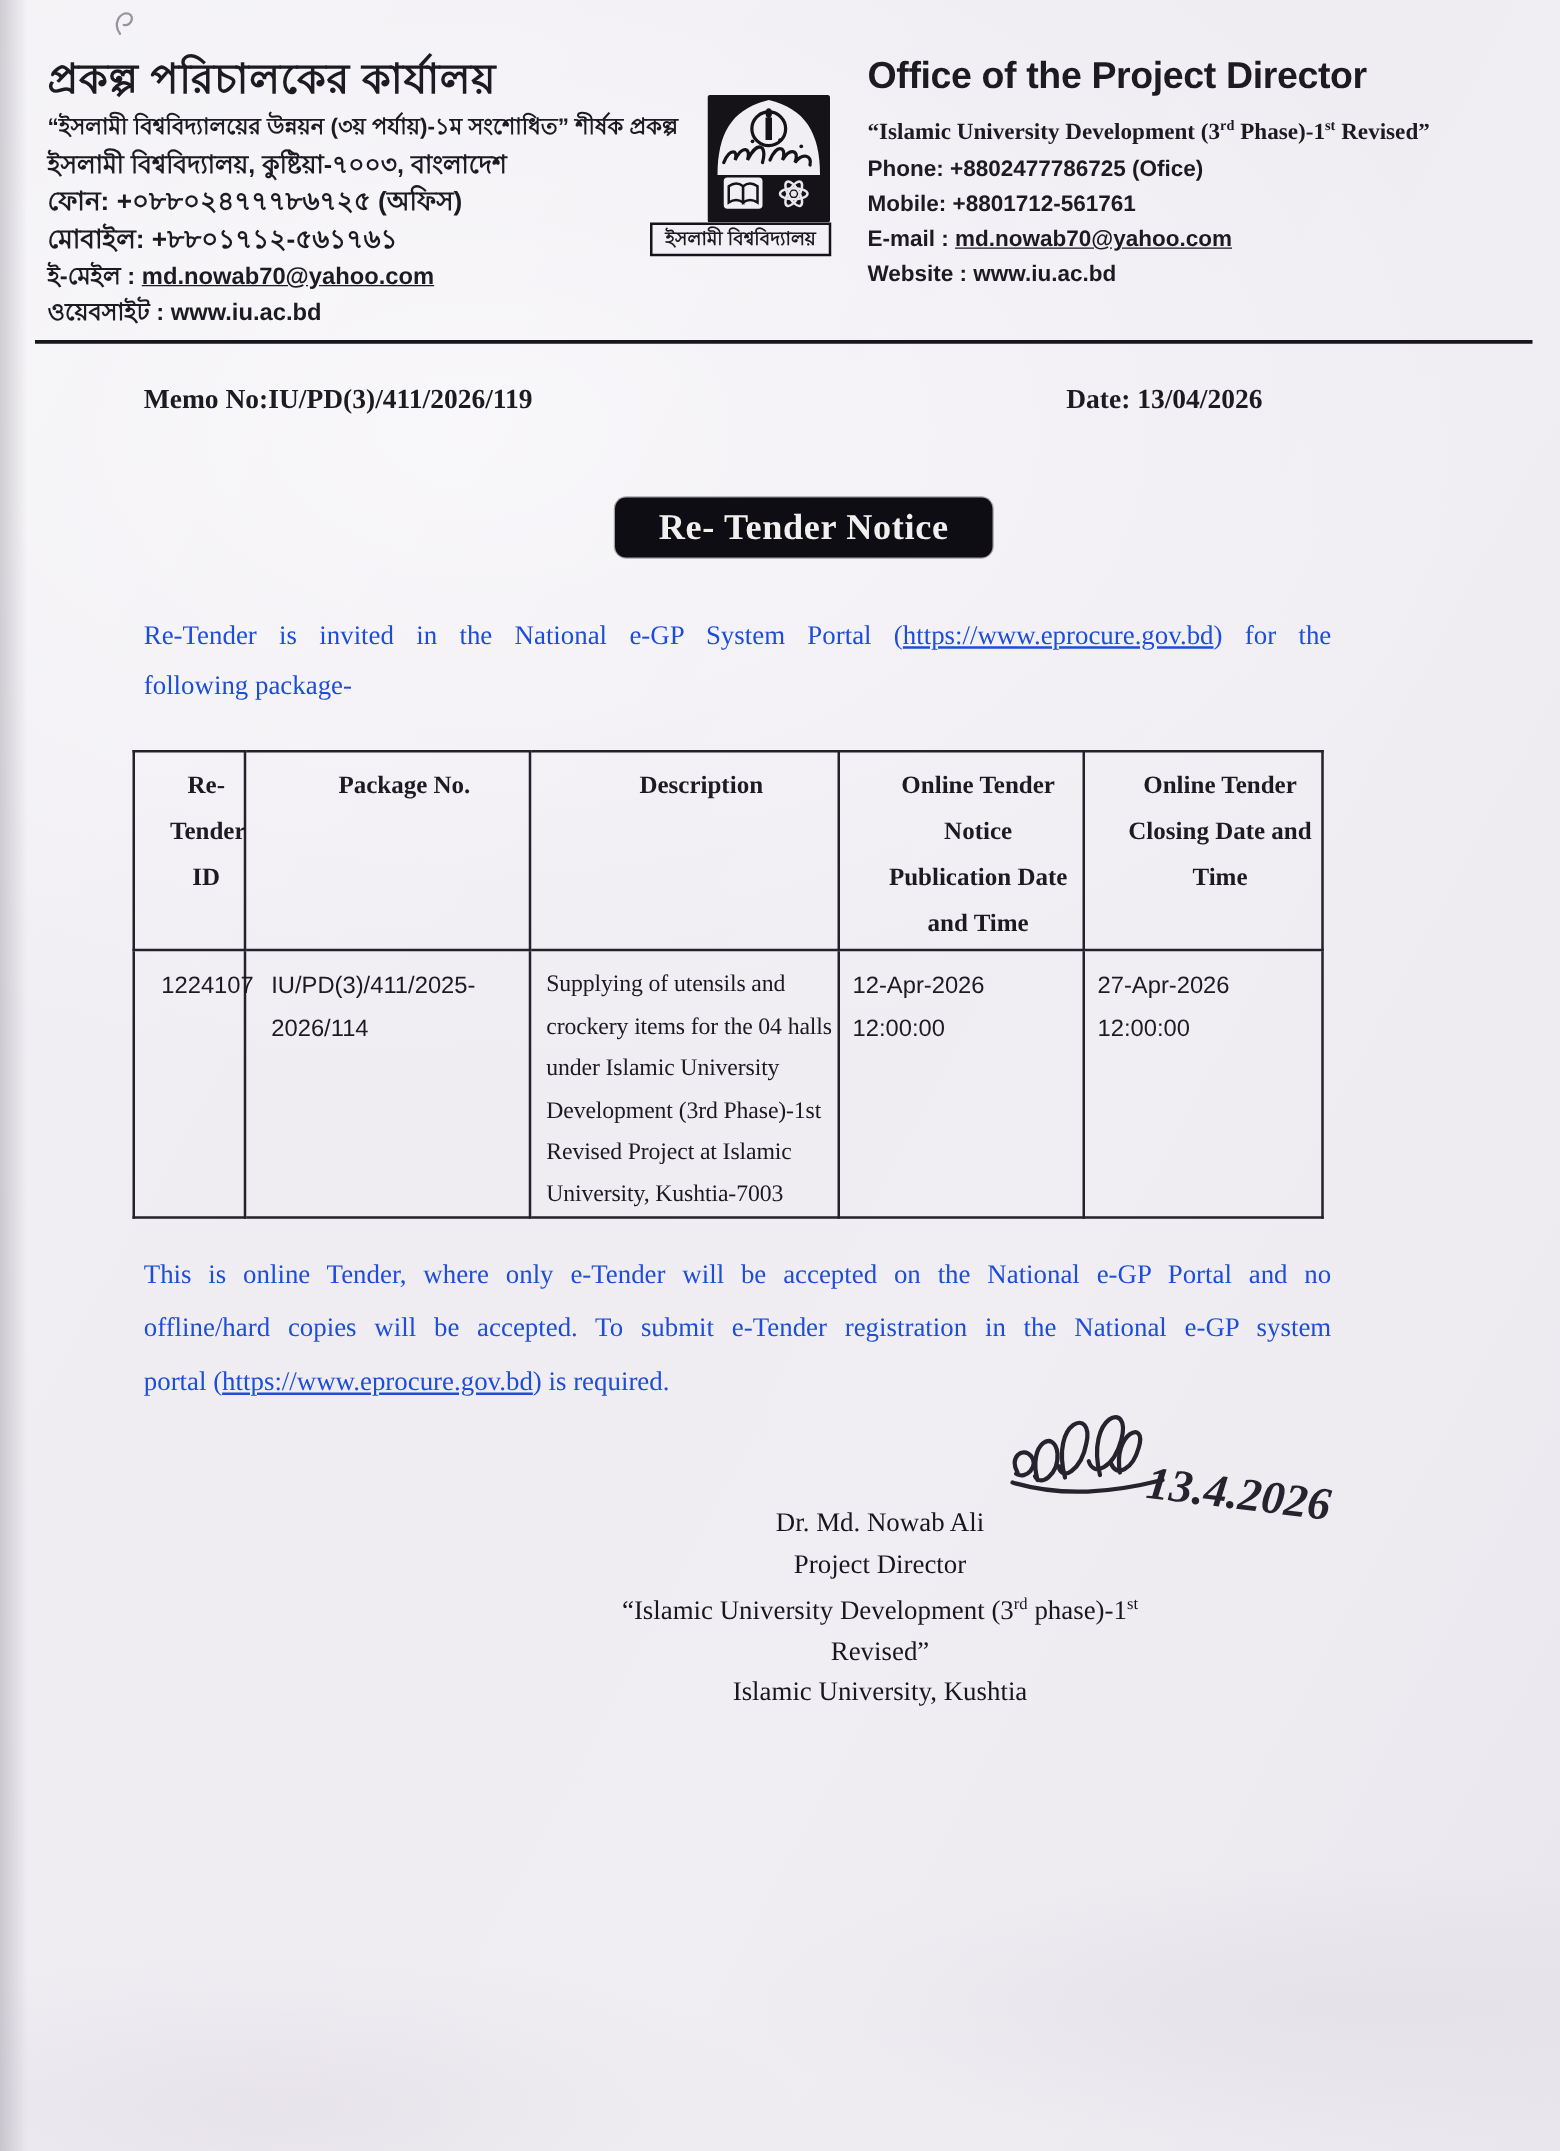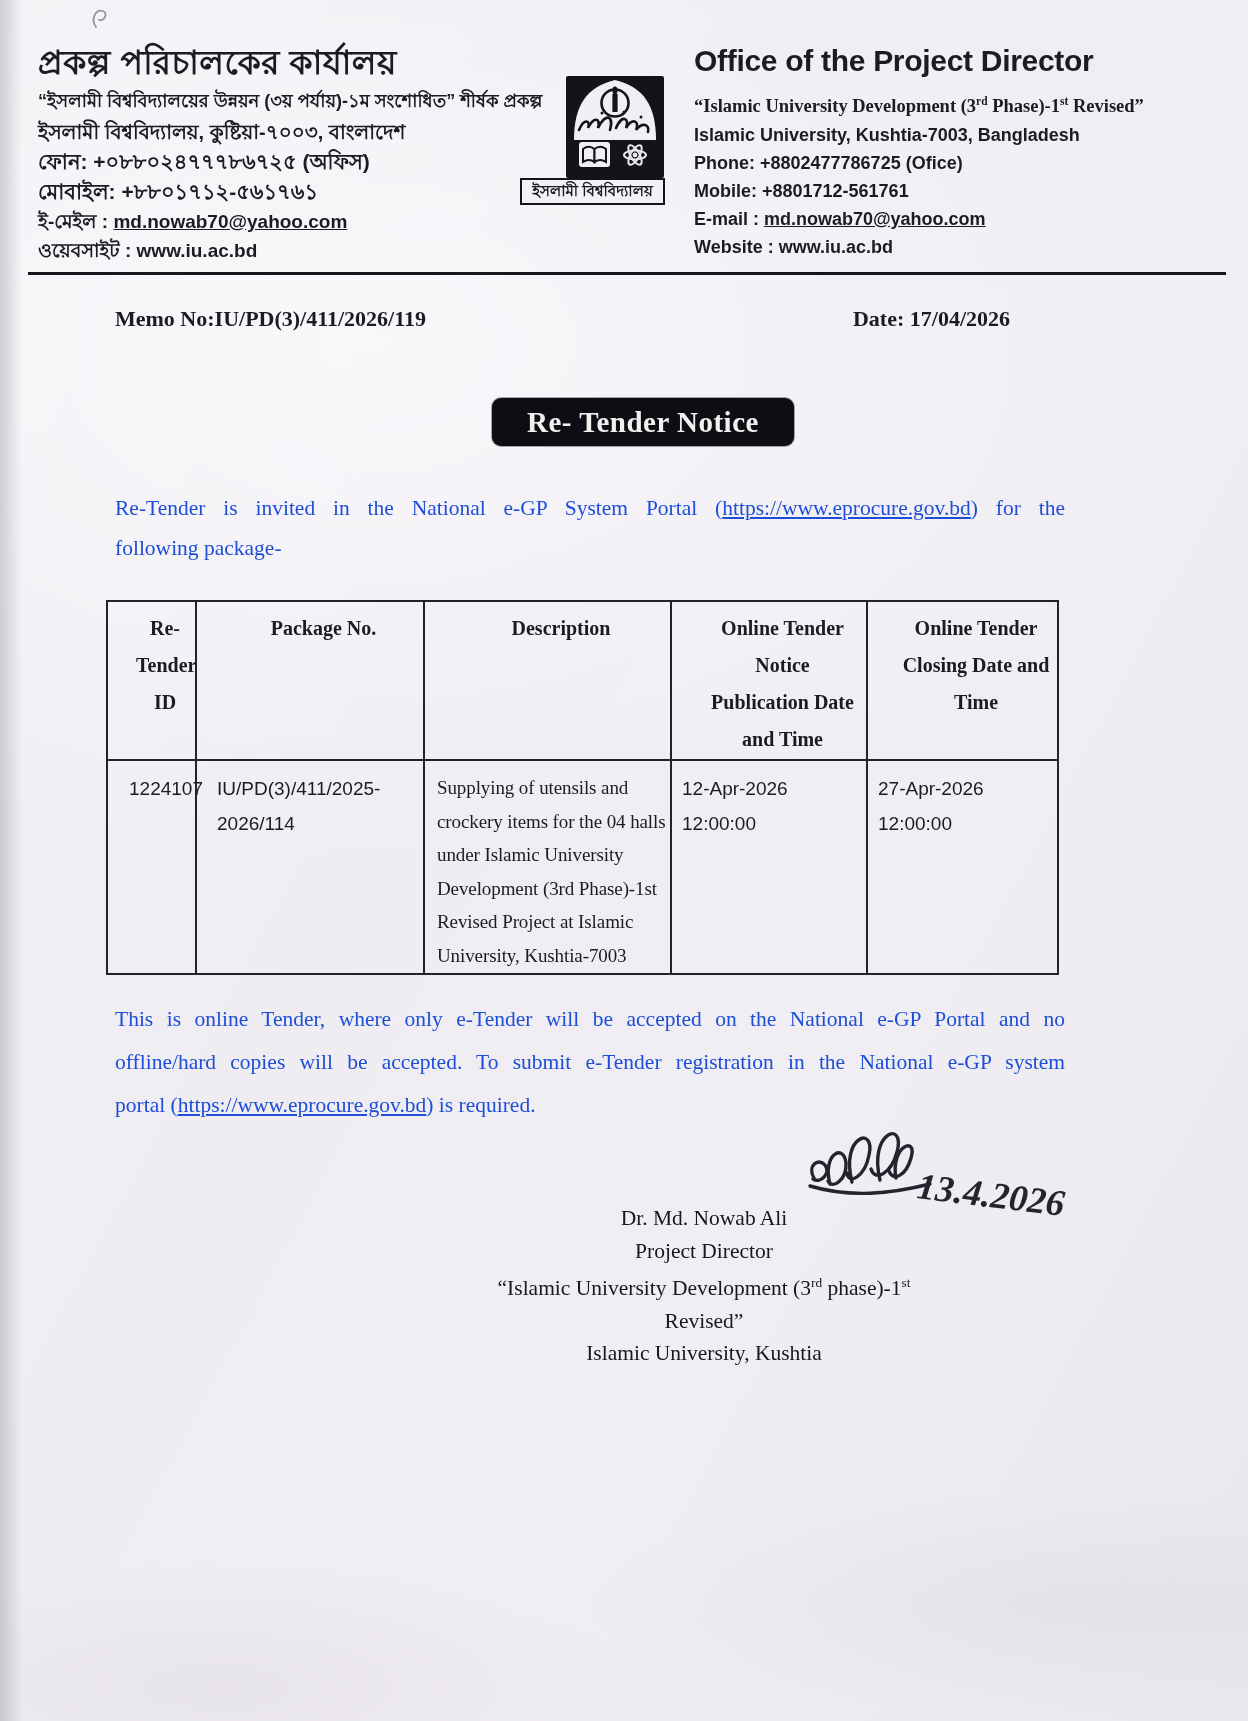--- a/index.html
+++ b/index.html
@@ -130,36 +130,35 @@
       <ellipse rx="11" ry="4.4" transform="rotate(120)" fill="none" stroke="#e9e6ee" stroke-width="2"></ellipse>
       <circle r="2.4" fill="#e9e6ee"></circle>
     </g>
   </svg>
   <div class="logo-caption bn">ইসলামী বিশ্ববিদ্যালয়</div>
 </div>
 
 <div class="abs hdr-right">
   <div class="hdr-title-en">Office of the Project Director</div>
   <div class="hdr-proj serif"><span>“Islamic University Development (3</span><sup>rd</sup><span> Phase)-1</span><sup>st</sup><span> Revised”</span></div>
-  <div class="hdr-en-row">Islamic University, Kushtia-7003, Bangladesh</div>
   <div class="hdr-en-row">Phone: +8802477786725 (Ofice)</div>
   <div class="hdr-en-row">Mobile: +8801712-561761</div>
   <div class="hdr-en-row">
     <span>E-mail : </span><span class="link">md.nowab70@yahoo.com</span>
   </div>
   <div class="hdr-en-row">
     <span>Website : </span><span>www.iu.ac.bd</span>
   </div>
 </div>
 
 <div class="abs hdr-rule"></div>
 
 <div class="abs memo-row">
   <span>Memo No:IU/PD(3)/411/2026/119</span>
-  <span>Date: 17/04/2026</span>
+  <span>Date: 13/04/2026</span>
 </div>
 
 <div class="abs notice-banner">
   <span>Re- Tender Notice</span>
 </div>
 
 <div class="abs para p1">
   <div class="j-line"><span>Re-Tender is invited in the National e-GP System Portal (</span><span class="link">https://www.eprocure.gov.bd</span><span>) for the</span></div>
   <div>following package-</div>
 </div>

